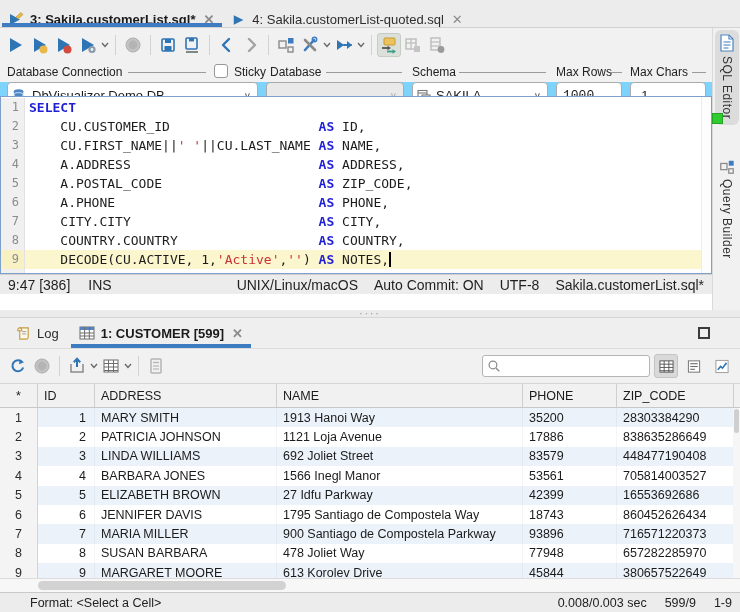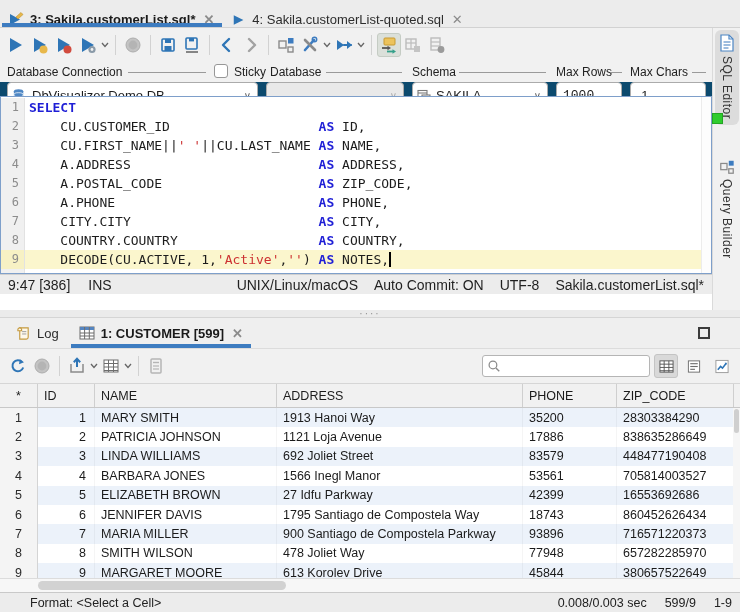--- a/index.html
+++ b/index.html
@@ -36,21 +36,21 @@
   .tbtn { width:24px; height:24px; display:flex; align-items:center; justify-content:center;
           border-radius:3px; }
   .tbtn.toggled { background:#dbe0da; border:1px solid #c5ccc4; }
   .mini-chev { width:10px; height:24px; display:flex; align-items:center; justify-content:center; }
   .sep { width:1px; height:20px; background:#d2d2d2; margin:0 5px; }
 
   
   .connlabels { position:relative; height:20px; background:#f1f1f1; font-size:12px; color:#222; }
   .connlabels .lab { position:absolute; top:3px; white-space:nowrap; }
   .rule { position:absolute; top:10px; border-top:1px solid #9a9a9a; }
-  .conncontrols { position:relative; height:14px; background:#0c4a6e; }
+  .conncontrols { position:relative; height:14px; background:#7dd3fc; }
   .combo { position:absolute; top:0; height:26px; background:#fff; border:1px solid #ababab;
            border-radius:4px; display:flex; align-items:center; font-size:13px; color:#1c1c1c;
            padding:0 4px; }
   .combo .chev { margin-left:auto; color:#555; font-size:10px; padding-right:2px; }
   .combo.disabled { background:#e9e9e9; }
   .combo.disabled .chev { color:#aaa; }
   .tinput { position:absolute; top:0; height:26px; background:#fff; border:1px solid #ababab;
             border-radius:4px; font-size:13px; color:#1c1c1c; padding:0 6px;
             font-family:"Liberation Sans",sans-serif; }
   .cbx { position:absolute; width:14px; height:14px; background:#fff; border:1px solid #979797;
@@ -525,22 +525,22 @@
           <polyline points="3.5,11.5 6.5,8 8.5,9.8 12.5,4.5" fill="none" stroke="#2e75b6" stroke-width="1.7"></polyline>
           <path d="M10.8 4 L13 4 L13 6.2 Z" fill="#2e75b6"></path>
         </svg>
     </div>
   </div>
 
   <div class="grid">
     <div class="grid-header">
         <div class="hc corner">*</div>
         <div class="hc">ID</div>
+        <div class="hc">ADDRESS</div>
         <div class="hc">NAME</div>
-        <div class="hc">ADDRESS</div>
         <div class="hc">PHONE</div>
         <div class="hc">ZIP_CODE</div>
       </div>
     <div class="grid-body">
         <div class="grid-row odd">
           <div class="c rownum">1</div>
           <div class="c num">1</div>
           <div class="c">MARY SMITH</div>
           <div class="c">1913 Hanoi Way</div>
           <div class="c">35200</div>
@@ -590,21 +590,21 @@
           <div class="c rownum">7</div>
           <div class="c num">7</div>
           <div class="c">MARIA MILLER</div>
           <div class="c">900 Santiago de Compostela Parkway</div>
           <div class="c">93896</div>
           <div class="c">716571220373</div>
         </div>
         <div class="grid-row">
           <div class="c rownum">8</div>
           <div class="c num">8</div>
-          <div class="c">SMITH WILSON</div>
+          <div class="c">SUSAN BARBARA</div>
           <div class="c">478 Joliet Way</div>
           <div class="c">77948</div>
           <div class="c">657282285970</div>
         </div>
         <div class="grid-row odd">
           <div class="c rownum">9</div>
           <div class="c num">9</div>
           <div class="c">MARGARET MOORE</div>
           <div class="c">613 Korolev Drive</div>
           <div class="c">45844</div>

